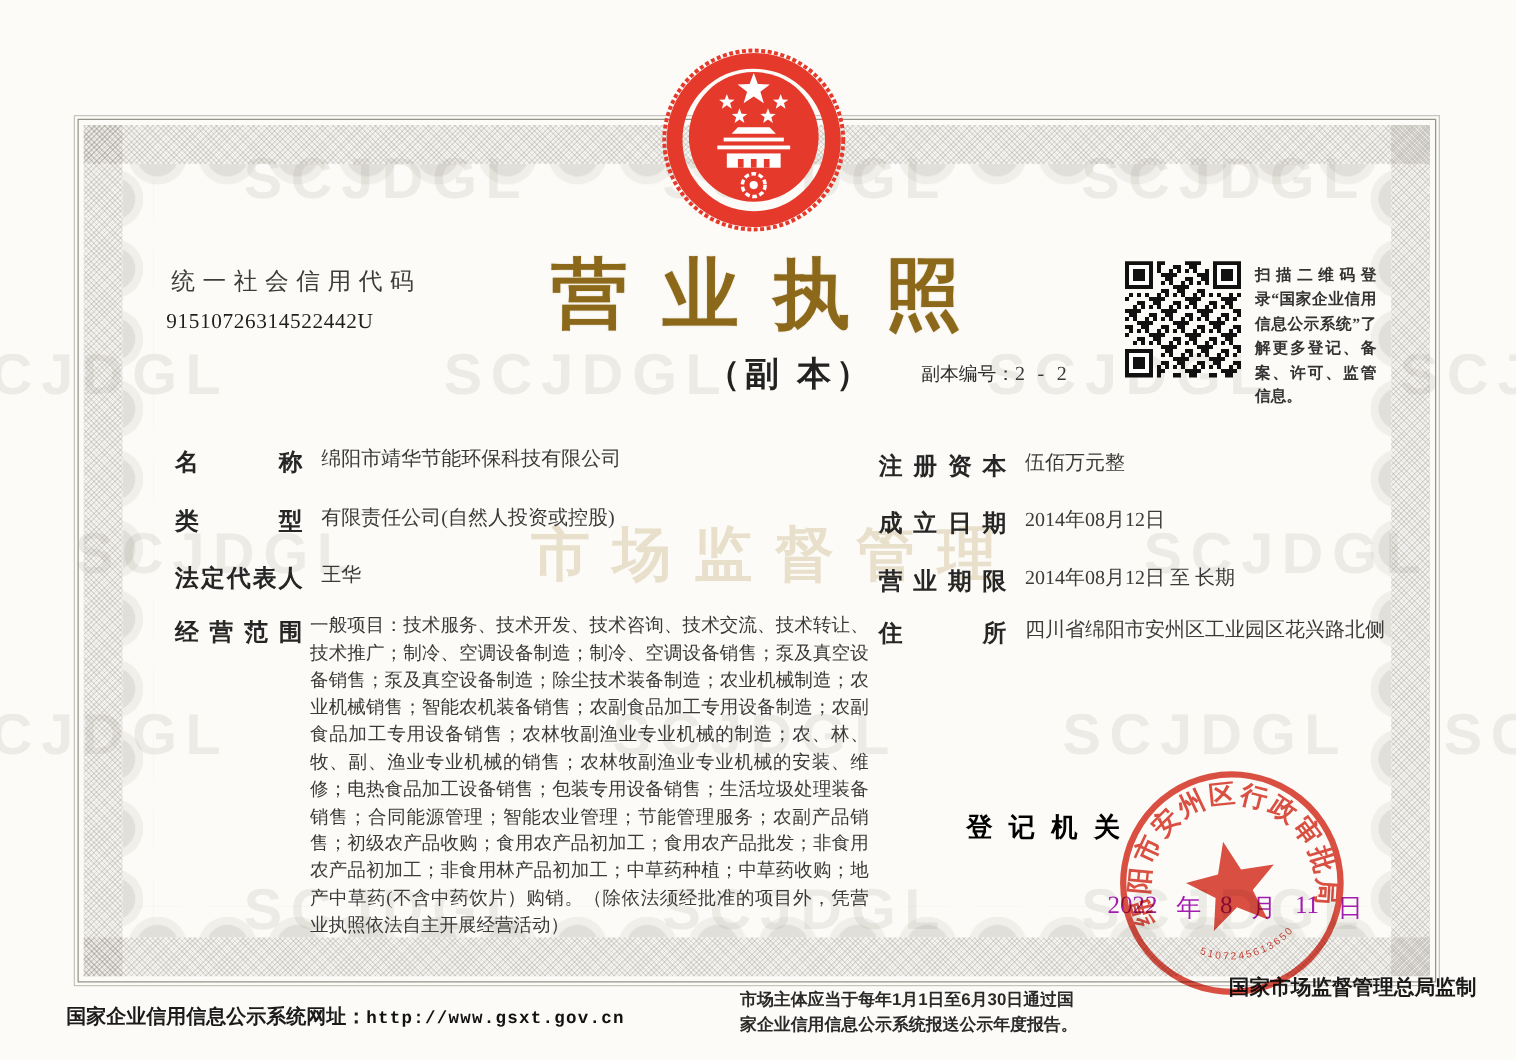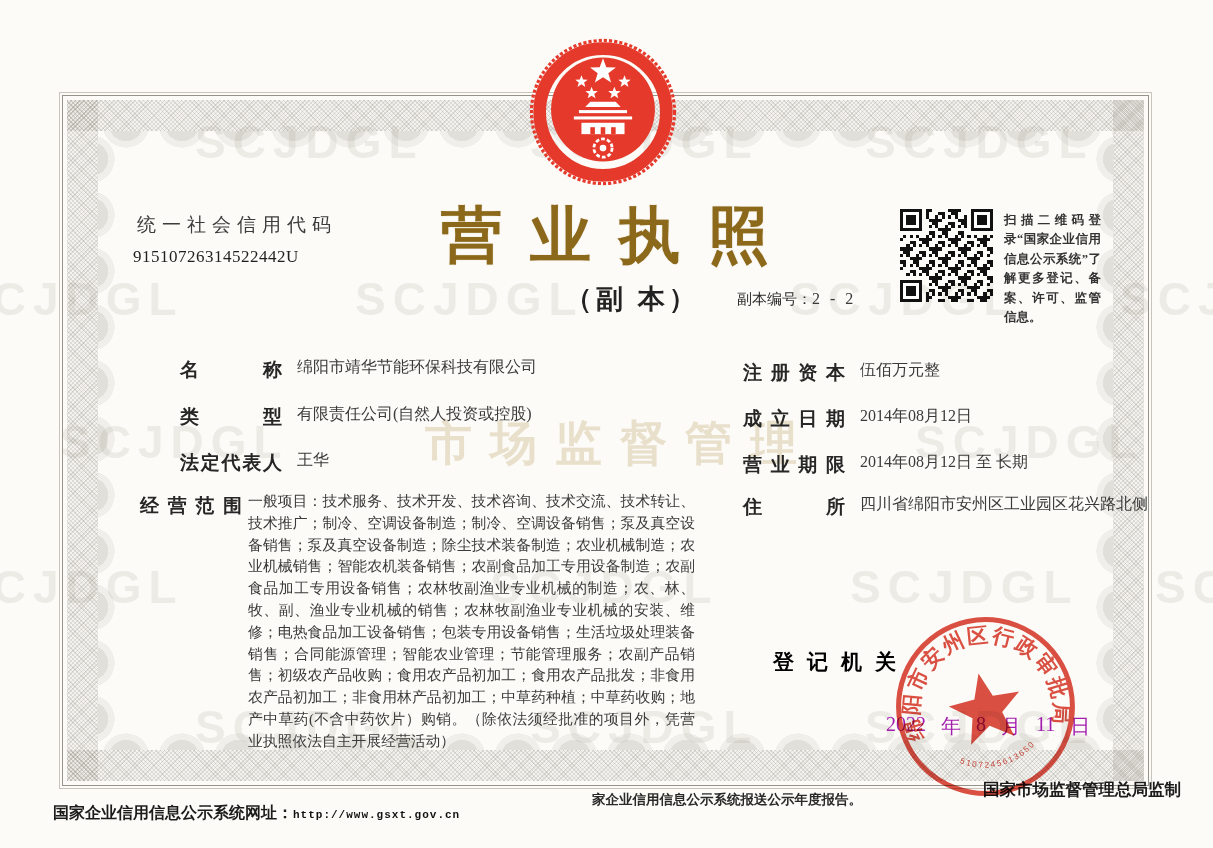--- a/index.html
+++ b/index.html
@@ -95,21 +95,21 @@
   .qr{position:absolute;left:900px;top:209px;width:93px;height:93px;z-index:2;}
   .qr svg{width:100%;height:100%;shape-rendering:crispEdges;}
   .qr-caption{
     position:absolute;left:1004px;top:211px;width:97px;z-index:2;
     font-size:12.5px;line-height:19.4px;color:#333;
     text-align:justify;font-weight:600;
     font-family:"Liberation Serif","DejaVu Serif",serif;
   }
 
   
-  .field{position:absolute;z-index:2;white-space:nowrap;margin-left:40px;}
+  .field{position:absolute;z-index:2;white-space:nowrap;}
   .lab{
     display:inline-block;width:102px;
     font-size:19px;font-weight:700;color:#262626;
     text-align:justify;text-align-last:justify;
     vertical-align:top;
   }
   .val{font-size:16px;color:#3a3a3a;}
   .field .val{margin-left:15px;}
   .scope-row{position:absolute;left:140px;top:493px;z-index:2;}
   .scope-text{
@@ -132,21 +132,21 @@
   }
 
   
   .footer-left{
     position:absolute;left:53px;top:803px;z-index:2;white-space:nowrap;
     font-family:"Liberation Sans","DejaVu Sans",sans-serif;
     font-size:16px;font-weight:700;color:#1b1b1b;
   }
   .footer-left .url{
     font-family:"Liberation Mono","DejaVu Sans Mono",monospace;
-    font-weight:700;font-size:11px;letter-spacing:1px;color:#111;
+    font-weight:700;font-size:14px;letter-spacing:1px;color:#111;
   }
   .footer-center{
     position:absolute;left:592px;top:790px;z-index:2;
     font-family:"Liberation Sans","DejaVu Sans",sans-serif;
     font-size:13.5px;line-height:20px;font-weight:700;color:#2a2a2a;white-space:nowrap;
   }
   .footer-right{
     position:absolute;left:983px;top:779px;z-index:2;white-space:nowrap;
     font-family:"Liberation Sans","DejaVu Sans",sans-serif;
     font-size:16.5px;font-weight:700;color:#1b1b1b;
@@ -575,17 +575,18 @@
       <text font-size="9" fill="#d8382a" letter-spacing="2" font-family="Liberation Sans, DejaVu Sans, sans-serif">
         <textPath href="#sealArcBottom" startOffset="18%">5107245613650</textPath>
       </text>
     </svg>
   </div>
 
   <div class="footer-left">
     <span>国家企业信用信息公示系统网址：</span><span class="url">http://www.gsxt.gov.cn</span>
   </div>
   <div class="footer-center">
+    <div>市场主体应当于每年1月1日至6月30日通过国</div>
     <div>家企业信用信息公示系统报送公示年度报告。</div>
   </div>
   <div class="footer-right">国家市场监督管理总局监制</div>
 
 </div>
 
 </body></html>

